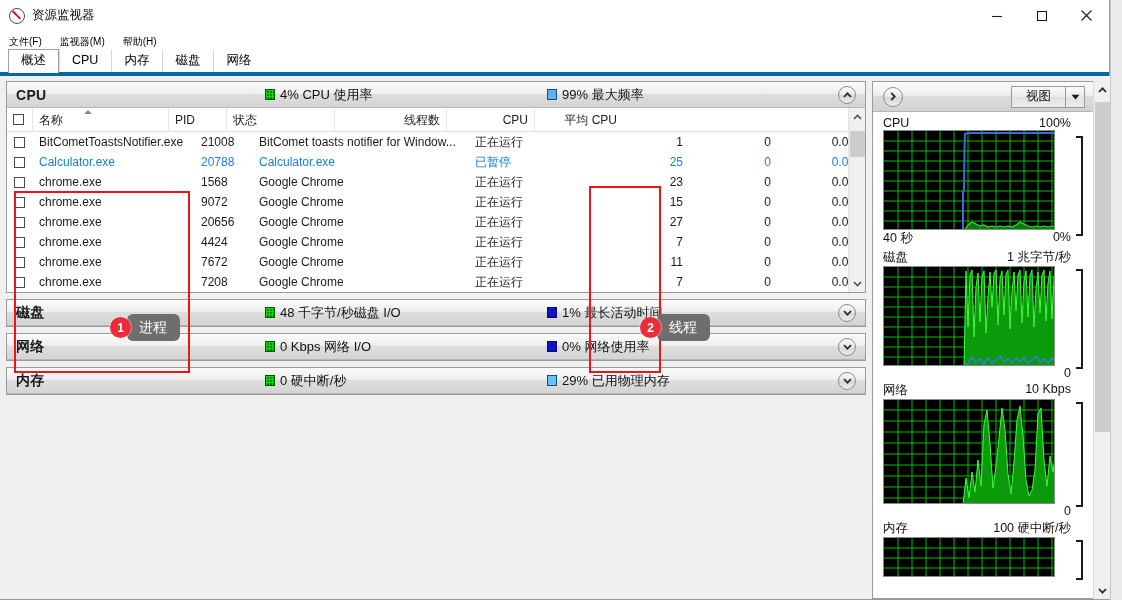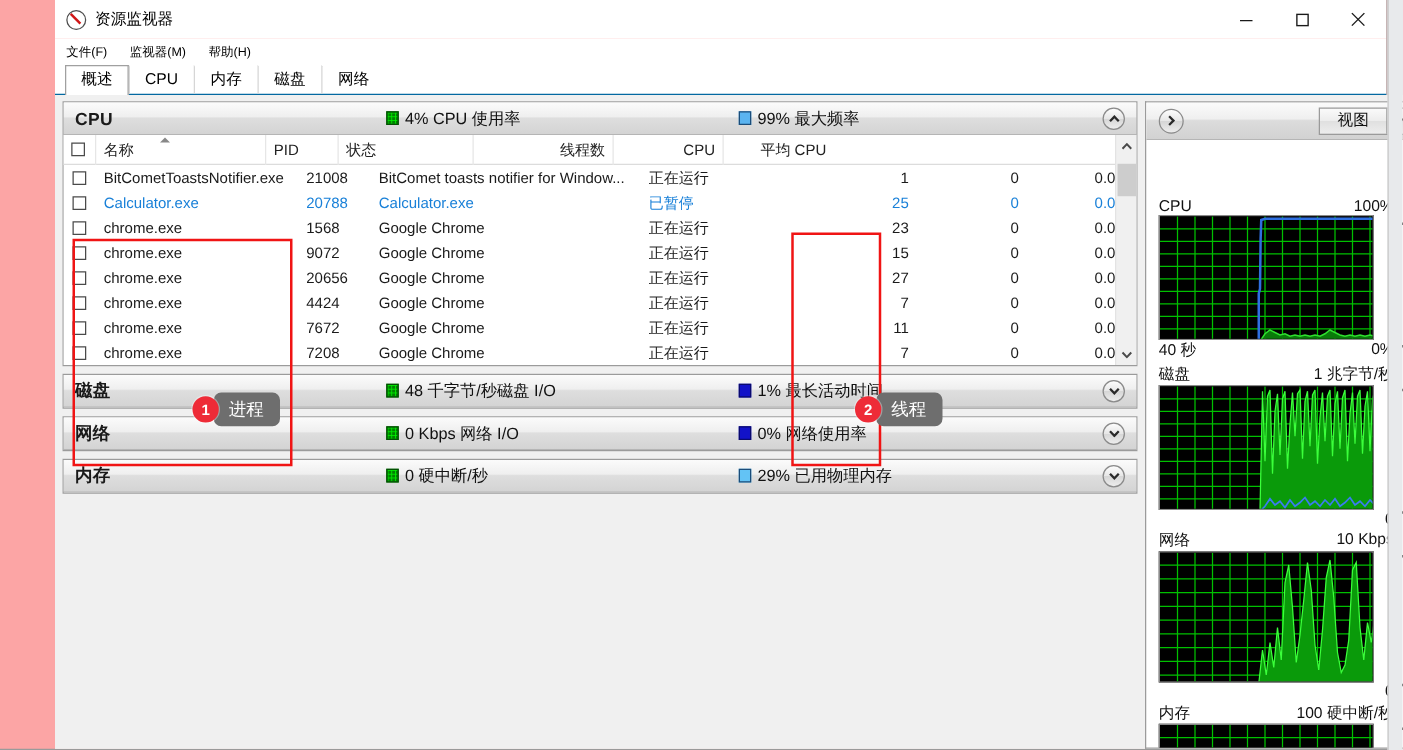--- a/index.html
+++ b/index.html
@@ -6,24 +6,24 @@
   html, body {
     margin: 0; padding: 0;
     width: 1122px; height: 600px;
     overflow: hidden;
     background: #e8eaec;
     font-family: "Liberation Sans", "DejaVu Sans", sans-serif;
   }
   .app {
     position: absolute; left: 0; top: 0;
     width: 1110px; height: 600px;
-    background: #fca5a5;
+    background: #5eead4;
     border: 1px solid #9a9a9a;
     border-left: none; border-top: none;
-    display: flex; flex-direction: column; padding-left: 44px;
+    display: flex; flex-direction: column;
   }
   
   .titlebar {
     height: 31px; background: #ffffff;
     display: flex; align-items: center;
     flex: 0 0 auto;
   }
   .app-icon {
     width: 16px; height: 16px; margin-left: 9px; margin-right: 7px;
     border-radius: 50%; border: 1.6px solid #4d4d4d;
@@ -43,21 +43,21 @@
   .win-btn svg { display: block; }
   
   .menubar {
     height: 21px; display: flex; align-items: center;
     background: #ffffff; padding-left: 9px; flex: 0 0 auto;
   }
   .menu-item { font-size: 10px; color: #000; margin-right: 18px; }
   
   .tabstrip {
     height: 24px; background: #ffffff;
-    border-bottom: 1px solid #0369a1;
+    border-bottom: 4px solid #0369a1;
     display: flex; align-items: flex-end; padding-left: 8px;
     flex: 0 0 auto; position: relative;
   }
   .tab {
     font-size: 12.5px; color: #000; padding: 3px 12px 4px 12px;
     border: 1px solid transparent; border-bottom: none;
     position: relative; line-height: 15px;
   }
   .tab.active {
     border-color: #a0a0a0; background: #ffffff;
@@ -144,21 +144,21 @@
   .vs-track { flex: 1 1 auto; width: 17px; position: relative; }
   .vs-thumb { position: absolute; top: 6px; left: 1px; width: 15px; height: 26px; background: #cdcdcd; }
   
   .right-pane {
     width: 238px; flex: 0 0 auto; display: flex;
     background: #f0f0f0; min-width: 0;
   }
   .sb-inner {
     flex: 1 1 auto; display: flex; flex-direction: column;
     background: #ffffff; border: 1px solid #9b9b9b; border-right: none;
-    margin: 5px 0 0 0; min-width: 0; overflow: hidden; gap: 42px;
+    margin: 5px 0 0 0; min-width: 0; overflow: hidden;
   }
   .sb-toolbar {
     height: 30px; flex: 0 0 auto; display: flex; align-items: center;
     background: linear-gradient(to bottom,#fbfbfb 0%,#efefef 45%,#dcdcdc 50%,#d2d2d2 100%);
     border-bottom: 1px solid #b5b5b5; padding: 0 6px;
   }
   .sb-collapse {
     width: 20px; height: 20px; border-radius: 50%; border: 1px solid #8b8b8b;
     background: linear-gradient(to bottom,#fdfdfd,#e6e6e6 50%,#d6d6d6 51%,#ededed);
     display: flex; align-items: center; justify-content: center; margin-left: 4px;

